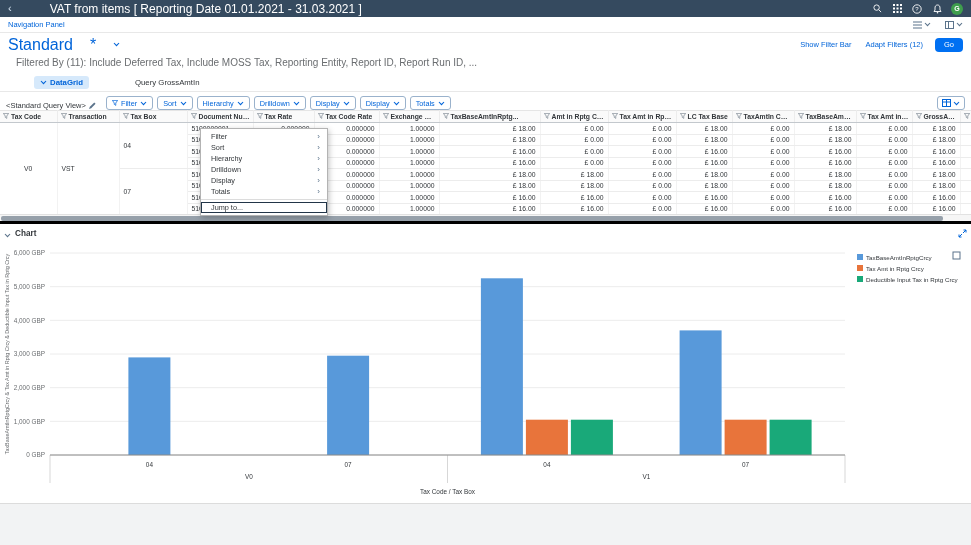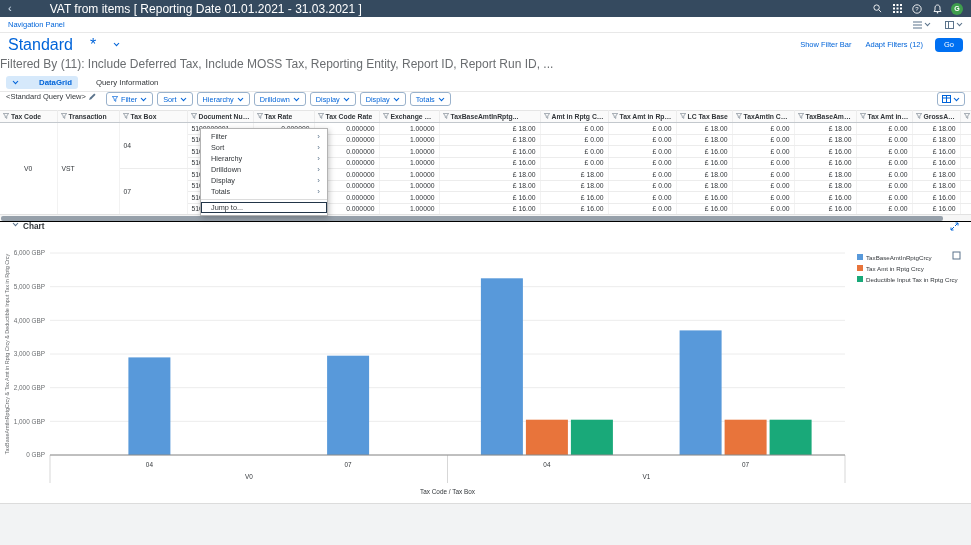--- a/index.html
+++ b/index.html
@@ -31,31 +31,31 @@
 
   
   .variantrow { top:34px; left:0; width:971px; height:21px; display:flex; align-items:center; padding:0 8px; }
   .variant-name { color:#0064d9; font-size:16px; cursor:pointer; display:inline-flex; align-items:center; gap:17px; }
   .variantrow .spacer { flex:1; }
   .variantrow .vlink { color:#0064d9; font-size:7.5px; margin-left:14px; cursor:pointer; }
   .go-btn { margin-left:12px; background:#0070f2; color:#fff; border:none; border-radius:4px;
             font-size:7.5px; padding:2px 9px; height:14px; cursor:pointer; font-family:"Liberation Sans",sans-serif; }
 
   
-  .filteredby { top:57px; left:0; width:950px; font-size:12px; color:#6a6d70; }
+  .filteredby { top:57px; left:16px; width:950px; font-size:10px; color:#6a6d70; }
 
   
   .tabsrow { top:73px; left:0; width:971px; height:19px; background:#fff; border-bottom:1px solid #e8e8e8;
              display:flex; align-items:center; padding:0 6px; gap:12px; }
-  .tab { font-size:7.8px; cursor:pointer; padding:2px 6px; border-radius:3px; display:inline-flex; align-items:center; gap:20px; }
+  .tab { font-size:7.8px; cursor:pointer; padding:2px 6px; border-radius:3px; display:inline-flex; align-items:center; gap:3px;margin-left:28px; }
   .tab.sel { background:#d6e9fb; color:#0064d9; font-weight:bold; }
   .tab.plain { color:#32363a; }
 
   
-  .toolbar { top:92px; left:0; width:971px; height:18px; display:flex; align-items:flex-start; padding:0 6px; gap:4px; }
+  .toolbar { top:92px; left:0; width:971px; height:18px; display:flex; align-items:flex-end; padding:0 6px; gap:4px; }
   .qview { font-size:7.5px; color:#32363a; display:inline-flex; align-items:center; gap:3px; margin-right:6px; cursor:pointer; }
   .tb-btn { display:inline-flex; align-items:center; gap:3px; height:14px; padding:0 5px; background:#fff;
             border:1px solid #9ab2cc; border-radius:3px; color:#0064d9; font-size:7.3px; cursor:pointer;
             font-family:"Liberation Sans",sans-serif; white-space:nowrap; }
   .toolbar .spacer { flex:1; }
   .tb-iconbtn { display:inline-flex; align-items:center; gap:2px; height:14px; padding:0 4px; background:#fff;
                 border:1px solid #9ab2cc; border-radius:3px; color:#0064d9; cursor:pointer; }
 
   
   .grid-viewport { top:110px; left:0; width:971px; height:104px; overflow:hidden; }
@@ -77,22 +77,22 @@
         padding:0 7px 0 10px; font-size:7.3px; color:#32363a; cursor:pointer; }
   .mi .arr { color:#5b738b; font-size:8px; line-height:8px; }
   .mi.focused { box-shadow: inset 0 0 0 1px #223548; text-align: right; }
   .msep { border-top:1px solid #dcdcdc; margin:2px 0; }
 
   
   .hscroll { top:214px; left:0; width:971px; height:7px; background:#f6f6f6; border-top:1px solid #e2e2e2; cursor:pointer; }
   .hthumb { position:absolute; top:1px; left:1px; width:942px; height:5px; background:#96a0aa; border-radius:2px; cursor:grab; }
 
   
-  .chart-hdr { top:221px; left:0; width:971px; height:17px; background:#fff; border-top:1px solid #000000;
-               display:flex; align-items:flex-start; padding:0 12px; }
+  .chart-hdr { top:221px; left:0; width:971px; height:17px; background:#fff; border-top:3px solid #000000;
+               display:flex; align-items:flex-end; padding:0 4px; }
   .chart-hdr .caret { color:#5b738b; margin-right:4px; display:inline-flex; cursor:pointer; }
   .chart-hdr .ctitle { font-size:8.2px; font-weight:bold; color:#32363a; }
   .chart-hdr .spacer { flex:1; }
   .chart-hdr .hic { display:inline-flex; cursor:pointer; color:#0064d9; }
   .chart-wrap { top:238px; left:0; width:971px; height:265px; background:#fff; }
   .chart-corner { position:absolute; top:8px; right:10px; cursor:pointer; color:#5b738b; }
 
   
   .bottom-strip { top:503px; left:0; width:971px; height:42px; background:#f2f3f4; border-top:1px solid #dcdcdc; }
 
@@ -185,21 +185,21 @@
 <div class="abs filteredby">Filtered By (11): Include Deferred Tax, Include MOSS Tax, Reporting Entity, Report ID, Report Run ID, ...</div>
 
 <div class="abs tabsrow">
   <span class="tab sel">
     <svg class="chev" width="7" height="5" viewBox="0 0 7 5">
         <polyline points="1,1 3.5,3.7 6,1" fill="none" stroke="#0064d9" stroke-width="1.1"></polyline>
       </svg>
     <span>DataGrid</span>
   </span>
   <span class="tab plain">
-    <span>Query Information</span>
+    <span>Query GrossAmtIn</span>
   </span>
 </div>
 
 <div class="abs toolbar">
   <span class="qview">
     <span>&lt;Standard Query View&gt;</span>
     <svg width="7" height="7" viewBox="0 0 8 8">
         <path d="M0 8 L1 5.5 L6 0.5 L7.5 2 L2.5 7 Z" fill="#5b738b"></path>
       </svg>
   </span>

